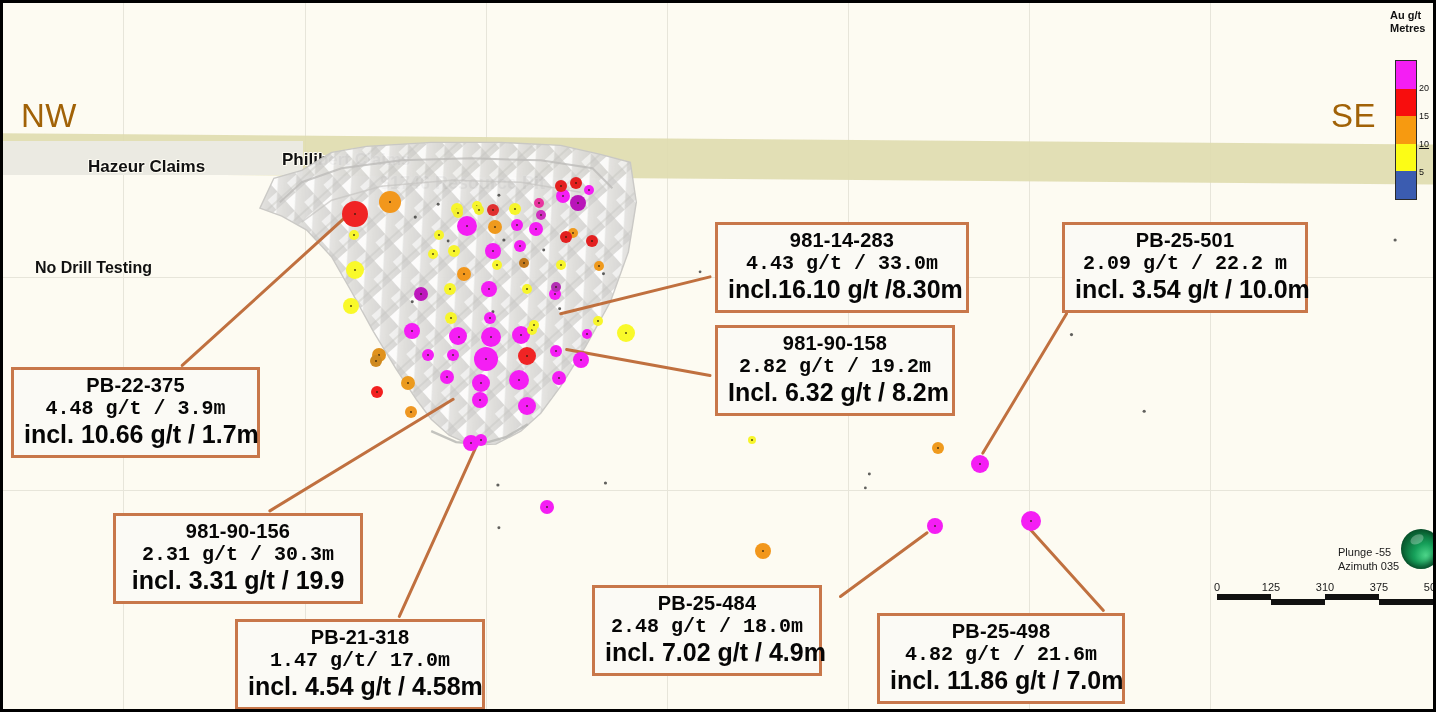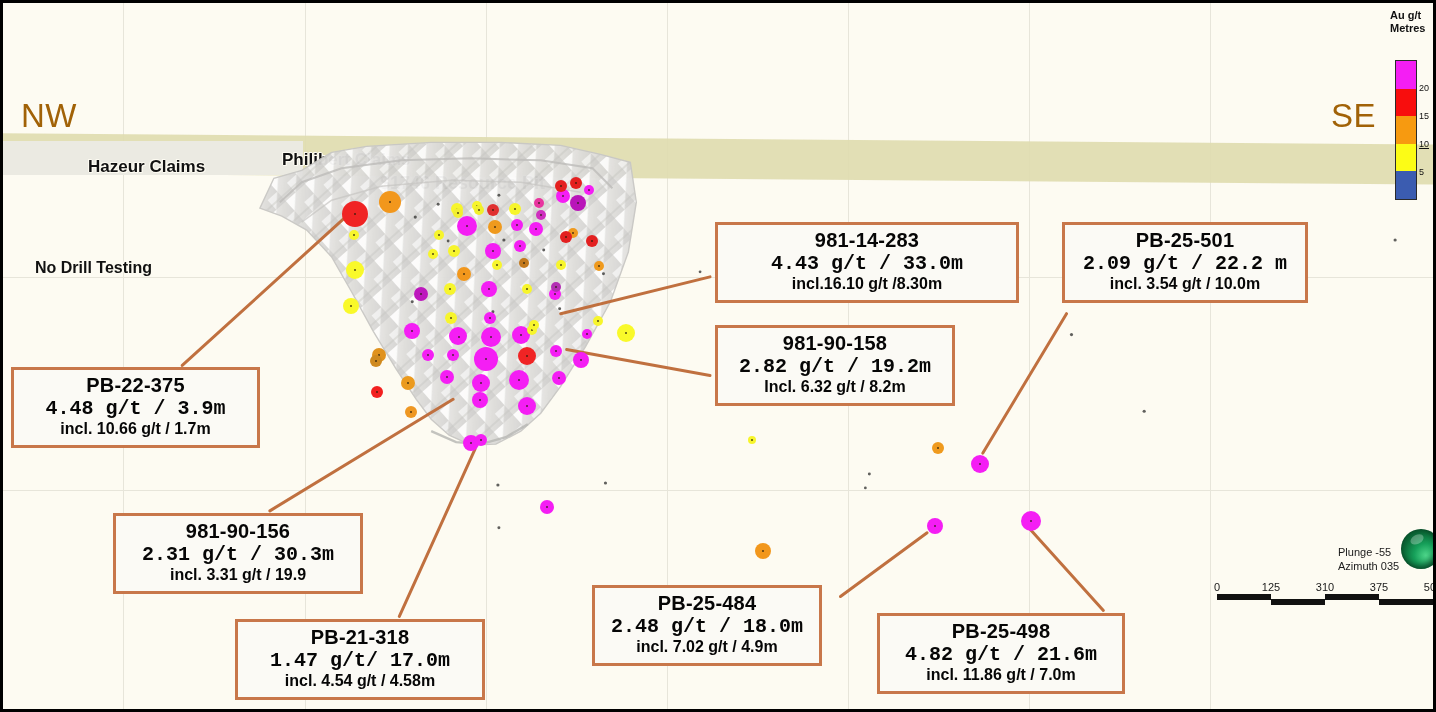--- a/index.html
+++ b/index.html
@@ -80,21 +80,21 @@
     padding: 4px 10px 6px 10px;
     text-align: center;
     font-weight: bold;
     color: #060606;
     line-height: 1.16;
     white-space: nowrap;
     z-index: 40;
   }
   .callout .l1 { font-size: 20px; letter-spacing: .2px; }
   .callout .l2 { font-size: 20px; font-family: Liberation Mono, monospace; }
-  .callout .l3 { font-size: 16px; }
+  .callout .l3 { font-size: 25px; }
   
   #leaders { position: absolute; inset: 0; z-index: 20; pointer-events: none; }
   
   #pit { position: absolute; inset: 0; z-index: 8; }
   
   #markers { position: absolute; inset: 0; z-index: 25; }
   .marker {
     position: absolute;
     border-radius: 50%;
     transform: translate(-50%, -50%);
@@ -379,21 +379,21 @@
         <div class="callout" style="left: 589px; top: 582px; width: 230px;">
           <div class="l1">PB-25-484</div>
           <div class="l2">2.48 g/t  / 18.0m</div>
           <div class="l3">incl. 7.02 g/t / 4.9m</div>
         </div>
         <div class="callout" style="left: 874px; top: 610px; width: 248px;">
           <div class="l1">PB-25-498</div>
           <div class="l2">4.82 g/t / 21.6m</div>
           <div class="l3">incl. 11.86 g/t / 7.0m</div>
         </div>
-        <div class="callout" style="left: 712px; top: 219px; width: 304px;">
+        <div class="callout" style="left: 712px; top: 219px; width: 254px;">
           <div class="l1">981-14-283</div>
           <div class="l2">4.43 g/t / 33.0m</div>
           <div class="l3">incl.16.10 g/t /8.30m</div>
         </div>
         <div class="callout" style="left: 712px; top: 322px; width: 240px;">
           <div class="l1">981-90-158</div>
           <div class="l2">2.82 g/t / 19.2m</div>
           <div class="l3">Incl. 6.32 g/t / 8.2m</div>
         </div>
         <div class="callout" style="left: 1059px; top: 219px; width: 246px;">

